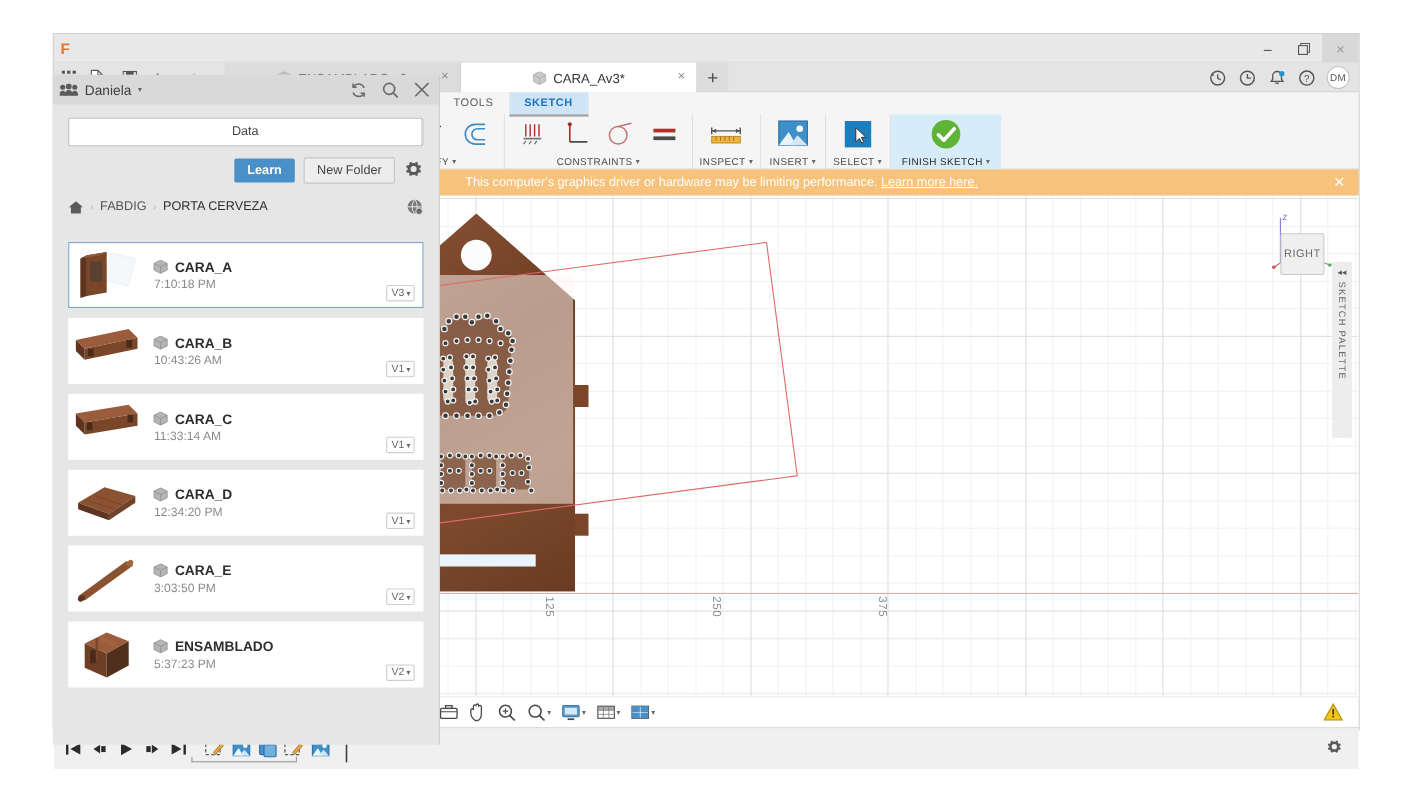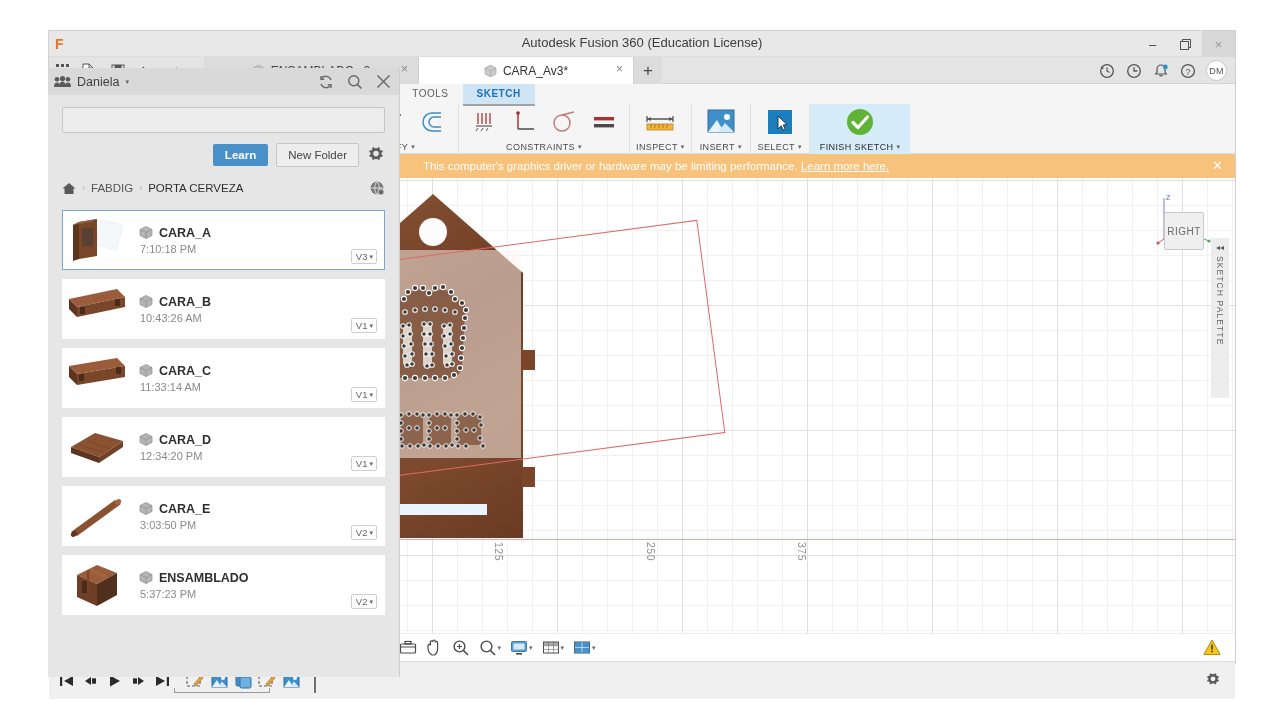--- a/index.html
+++ b/index.html
@@ -214,21 +214,21 @@
   .btn-upload { background:#4a90c8; color:#fff; font-size:11.5px; padding:5px 12px;
     border-radius:2px; font-weight:bold; }
   .btn-newfolder { background:#ededed; color:#444; font-size:11.5px; padding:5px 11px;
     border:1px solid #c6c6c6; border-radius:2px; }
 
   .crumbs { margin:11px 14px 0 14px; height:20px; display:flex; align-items:center;
     gap:6px; font-size:11.5px; color:#555; position:relative; }
   .crumbs .sep { color:#b0b0b0; font-size:9px; }
   .crumbs .globe { position:absolute; right:0; }
 
-  .filelist { margin:12px 14px 0 14px; }
+  .filelist { margin:22px 14px 0 14px; }
   .fitem { position:relative; height:60px; background:#ffffff; margin-bottom:9px;
     border:1px solid transparent; display:flex; align-items:center; }
   .fitem.sel { border:1px solid #7ba7d0; }
   .fthumb { width:62px; height:52px; margin-left:4px; flex:none; position:relative; }
   .fmeta { margin-left:10px; }
   .fname { display:flex; align-items:center; gap:6px; font-size:12.5px;
     color:#2e2e2e; font-weight:bold; }
   .ftime { font-size:11px; color:#8a8a8a; margin-top:3px; margin-left:1px; }
   .fver { position:absolute; right:7px; bottom:5px; font-size:9.5px; color:#666;
     border:1px solid #cfcfcf; border-radius:2px; padding:1px 3px 1px 4px;
@@ -238,21 +238,20 @@
 </style>
 </head>
 <body>
 
 <div id="app">
 
   <div class="window">
 
     <div class="titlebar">
       <div class="fusion-logo">F</div>
-      <div class="wtitle">Autodesk Fusion 360 (Education License)</div>
       <div class="win-btns">
         <div class="win-btn">–</div>
         <div class="win-btn">
           <svg width="11" height="11" viewBox="0 0 11 11">
               <rect x="2.5" y="0.5" width="8" height="8" fill="none" stroke="#555"></rect>
               <rect x="0.5" y="2.5" width="8" height="8" fill="#e8e8e8" stroke="#555"></rect>
             </svg>
         </div>
         <div class="win-btn close">×</div>
       </div>
@@ -1191,20 +1190,21 @@
         <span>
           <svg width="15" height="15" viewBox="0 0 15 15">
               <line x1="1.5" y1="1.5" x2="13.5" y2="13.5" stroke="#6a6a6a" stroke-width="1.5"></line>
               <line x1="13.5" y1="1.5" x2="1.5" y2="13.5" stroke="#6a6a6a" stroke-width="1.5"></line>
             </svg>
         </span>
       </div>
     </div>
 
     <div class="dp-seg">
+      <div class="on">Data</div>
     </div>
 
     <div class="dp-actions">
       <div class="btn-upload">Learn</div>
       <div class="btn-newfolder">New Folder</div>
       <span>
         <svg width="18" height="18" viewBox="0 0 18 18">
             <path d="M9 2 10.4 2.4 11.2 1.1 12.9 1.9 12.7 3.4 13.7 4.4 15.2 4.2 15.8 6 14.4 6.8 14.4 8.4 15.8 9.2 15.2 11 13.7 10.8 12.7 11.8 12.9 13.3 11.2 14.1 10.4 12.8 9 13.2 7.6 12.8 6.8 14.1 5.1 13.3 5.3 11.8 4.3 10.8 2.8 11 2.2 9.2 3.6 8.4 3.6 6.8 2.2 6 2.8 4.2 4.3 4.4 5.3 3.4 5.1 1.9 6.8 1.1 7.6 2.4z" fill="#5a5a5a"></path>
             <circle cx="9" cy="7.6" r="2.8" fill="#e6e6e6"></circle>
           </svg>

